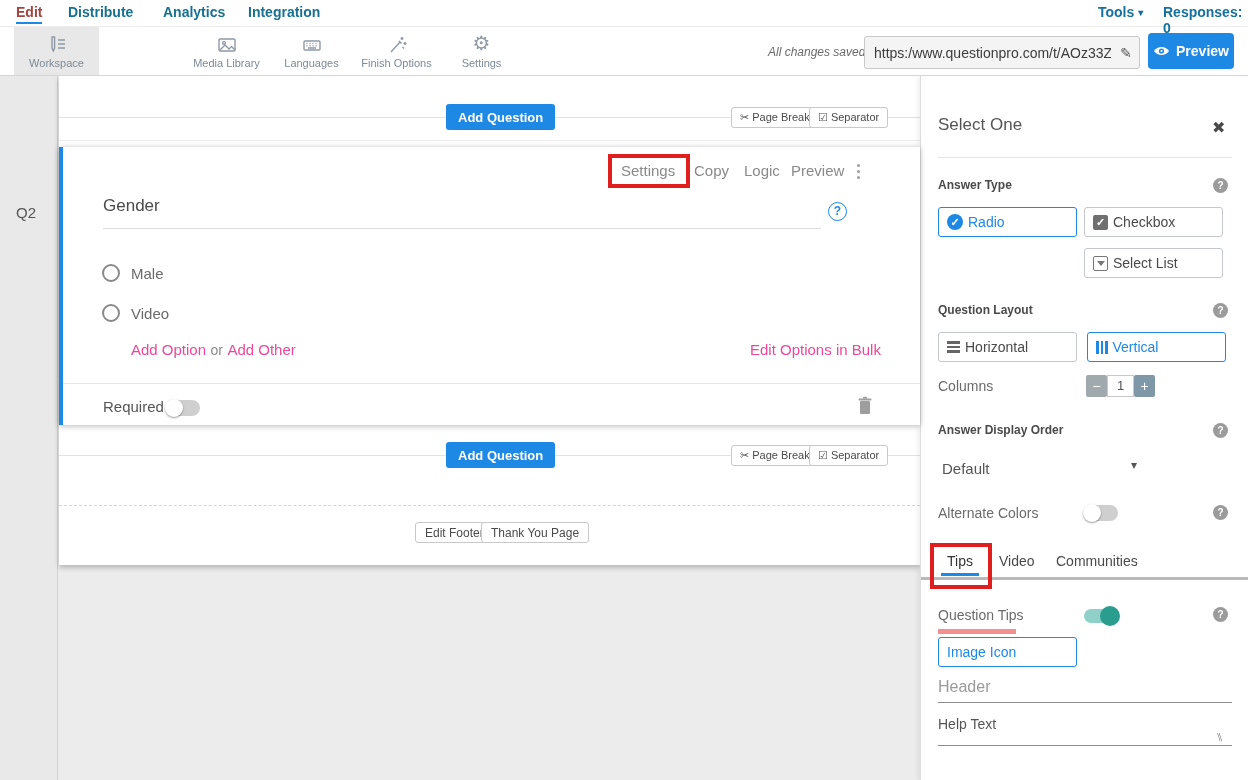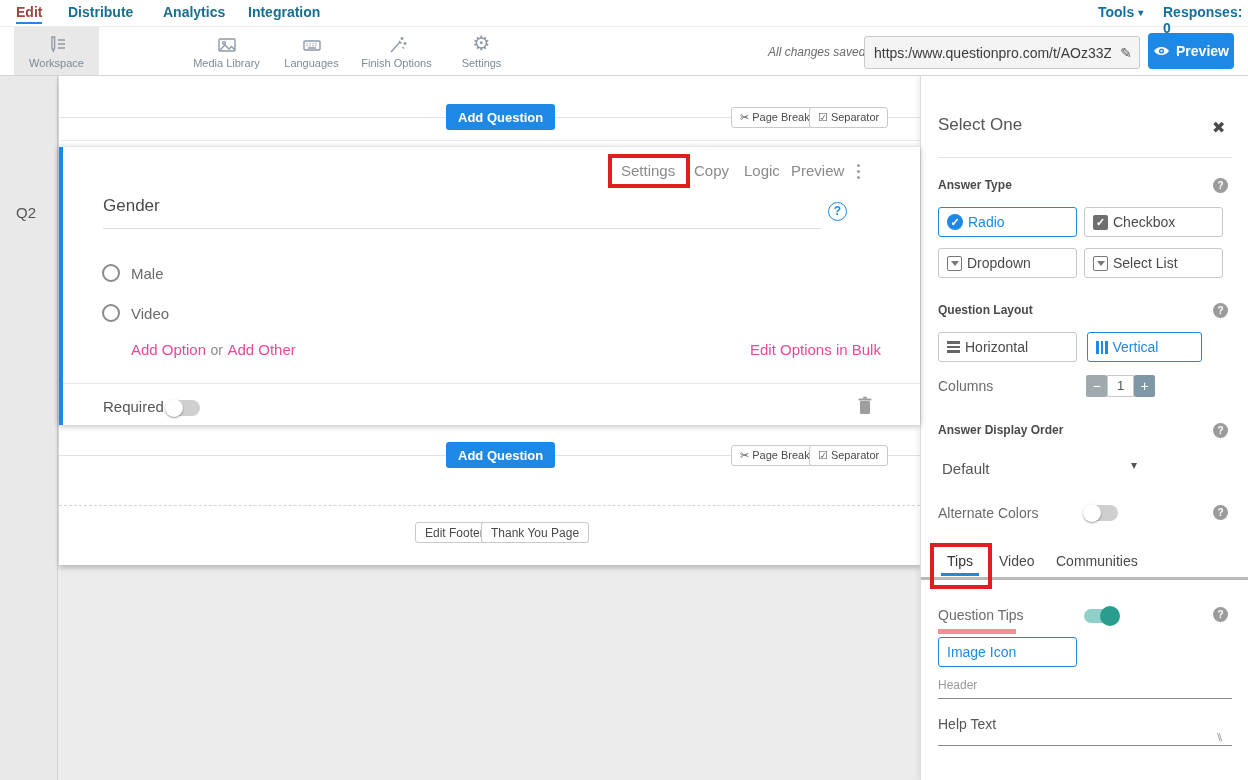--- a/index.html
+++ b/index.html
@@ -82,21 +82,21 @@
   .step-minus { background:#9fa9ae; }
   .step-plus { background:#7e98a7; }
   .step-val { width:27px; height:22px; background:#fff; border:1px solid #c9c9c9; font-size:13px; color:#555; text-align:center; line-height:20px; }
   .dd-value { position:absolute; left:21px; top:384px; font-size:15px; color:#555; cursor:pointer; }
   .dd-caret { position:absolute; left:210px; top:382px; font-size:12px; color:#555; cursor:pointer; font-family:"DejaVu Sans", sans-serif; }
   .tabbar-shadow { position:absolute; left:0; right:0; top:501px; height:3px; background:#b9b9b9; }
   .tab { position:absolute; top:477px; font-size:14px; color:#4a4a4a; cursor:pointer; }
   .tab.active { color:#333; }
   .tab-underline { position:absolute; left:20px; top:497px; width:38px; height:3px; background:#1e88e5; }
   .salmon-underline { position:absolute; left:17px; top:553px; width:78px; height:5px; background:#f29090; }
-  .hdr-input { position:absolute; left:17px; top:600px; width:294px; border:none; border-bottom:1px solid #8a8a8a; font-size:12px; color:#555; padding:2px 0 6px 0; outline:none; background:transparent; font-family:"Liberation Sans", sans-serif; }
+  .hdr-input { position:absolute; left:17px; top:600px; width:294px; border:none; border-bottom:1px solid #8a8a8a; font-size:16px; color:#555; padding:2px 0 6px 0; outline:none; background:transparent; font-family:"Liberation Sans", sans-serif; }
   .hdr-input::placeholder { color:#9a9a9a; }
   .help-area { position:absolute; left:17px; top:648px; width:294px; height:22px; border:none; border-bottom:1px solid #8a8a8a; resize:none; outline:none; background:transparent; font-family:"Liberation Sans", sans-serif; }
   .resize-glyph { position:absolute; left:296px; top:655px; font-size:11px; color:#777; transform:scaleX(-1); pointer-events:none; }
 
   .trash-icon { position:absolute; left:794px; top:249px; cursor:pointer; }
 </style>
 </head>
 <body>
 
 <div class="topnav">
@@ -241,44 +241,38 @@
     <span class="sec-label" style="top:102px">Answer Type</span>
     <span class="help-dot" style="top:102px">?</span>
     <div class="opt-btn selected" style="left:17px; top:131px">
       <span class="ic-radio">✓</span>
       <span>Radio</span>
     </div>
     <div class="opt-btn" style="left:163px; top:131px">
       <span class="ic-check">✓</span>
       <span>Checkbox</span>
     </div>
-    <div class="opt-btn" style="left:17px; top:172px">
-      <span class="ic-drop">
-          <i></i>
-        </span>
-      <span>Dropdown</span>
-    </div>
     <div class="opt-btn" style="left:163px; top:172px">
       <span class="ic-drop">
           <i></i>
         </span>
       <span>Select List</span>
     </div>
 
     <span class="sec-label" style="top:227px">Question Layout</span>
     <span class="help-dot" style="top:227px">?</span>
     <div class="opt-btn" style="left:17px; top:256px">
       <span class="ic-horiz">
           <i></i>
           <i></i>
           <i></i>
         </span>
       <span>Horizontal</span>
     </div>
-    <div class="opt-btn selected" style="left:166px; top:256px; width:115px">
+    <div class="opt-btn selected" style="left:166px; top:256px; width:139px">
       <span class="ic-vert">
           <i></i>
           <i></i>
           <i></i>
         </span>
       <span>Vertical</span>
     </div>
     <span class="sec-label-reg" style="top:302px">Columns</span>
     <div class="stepper">
       <span class="step-btn step-minus">−</span>

